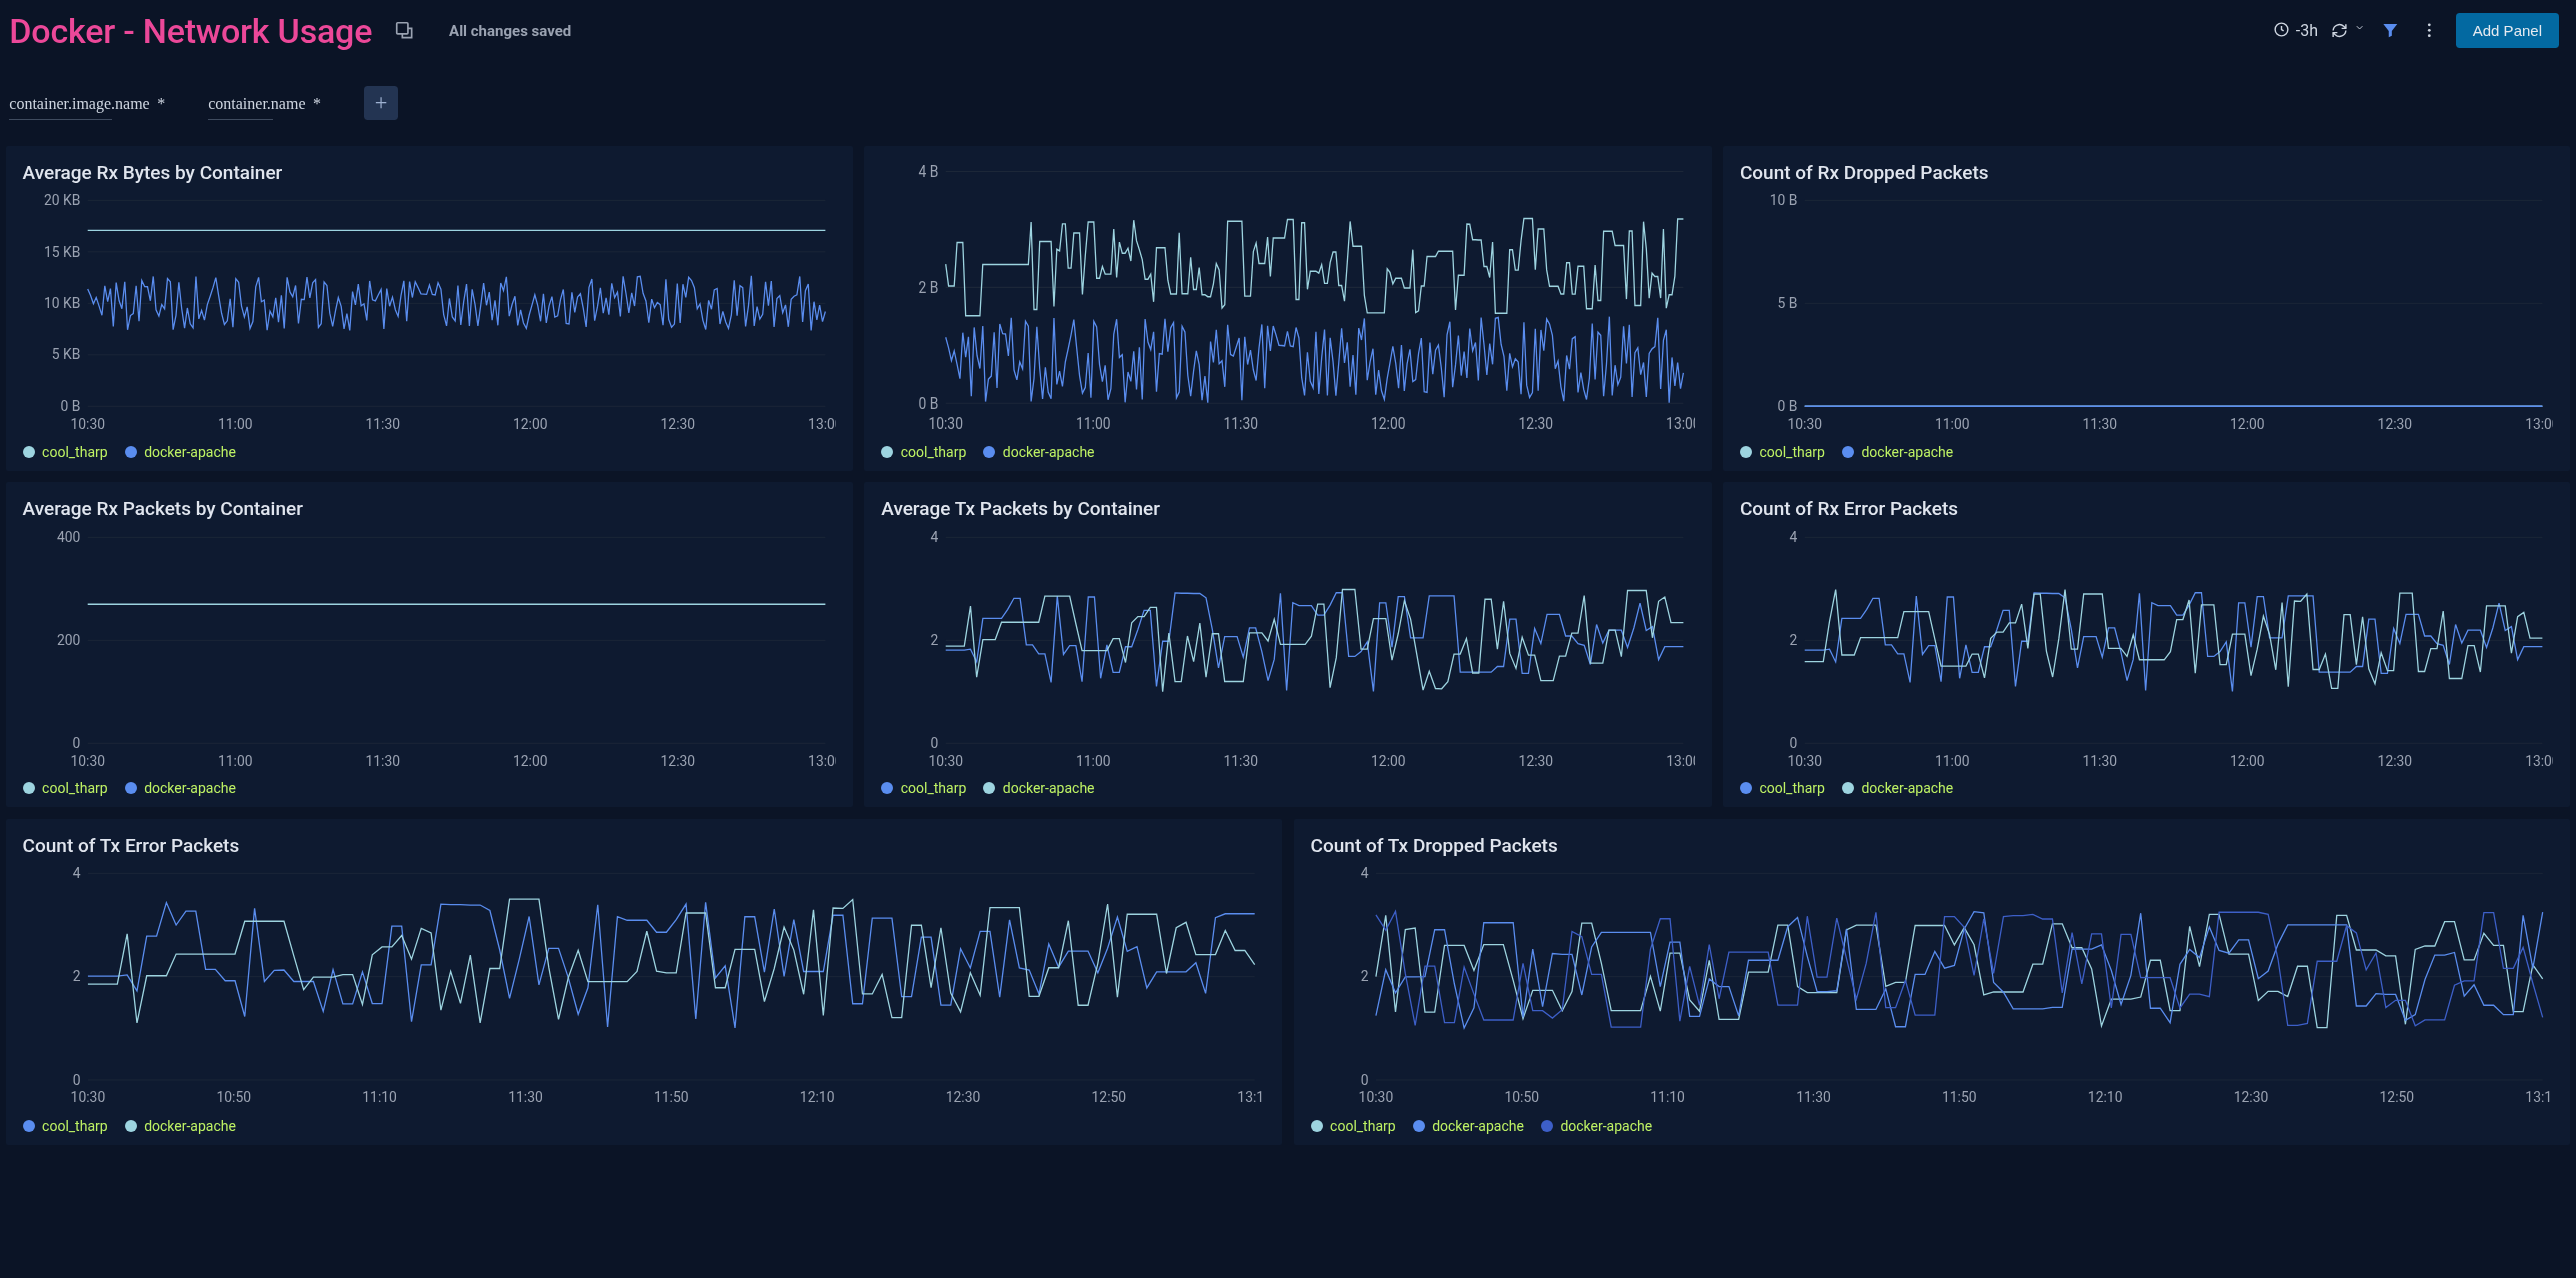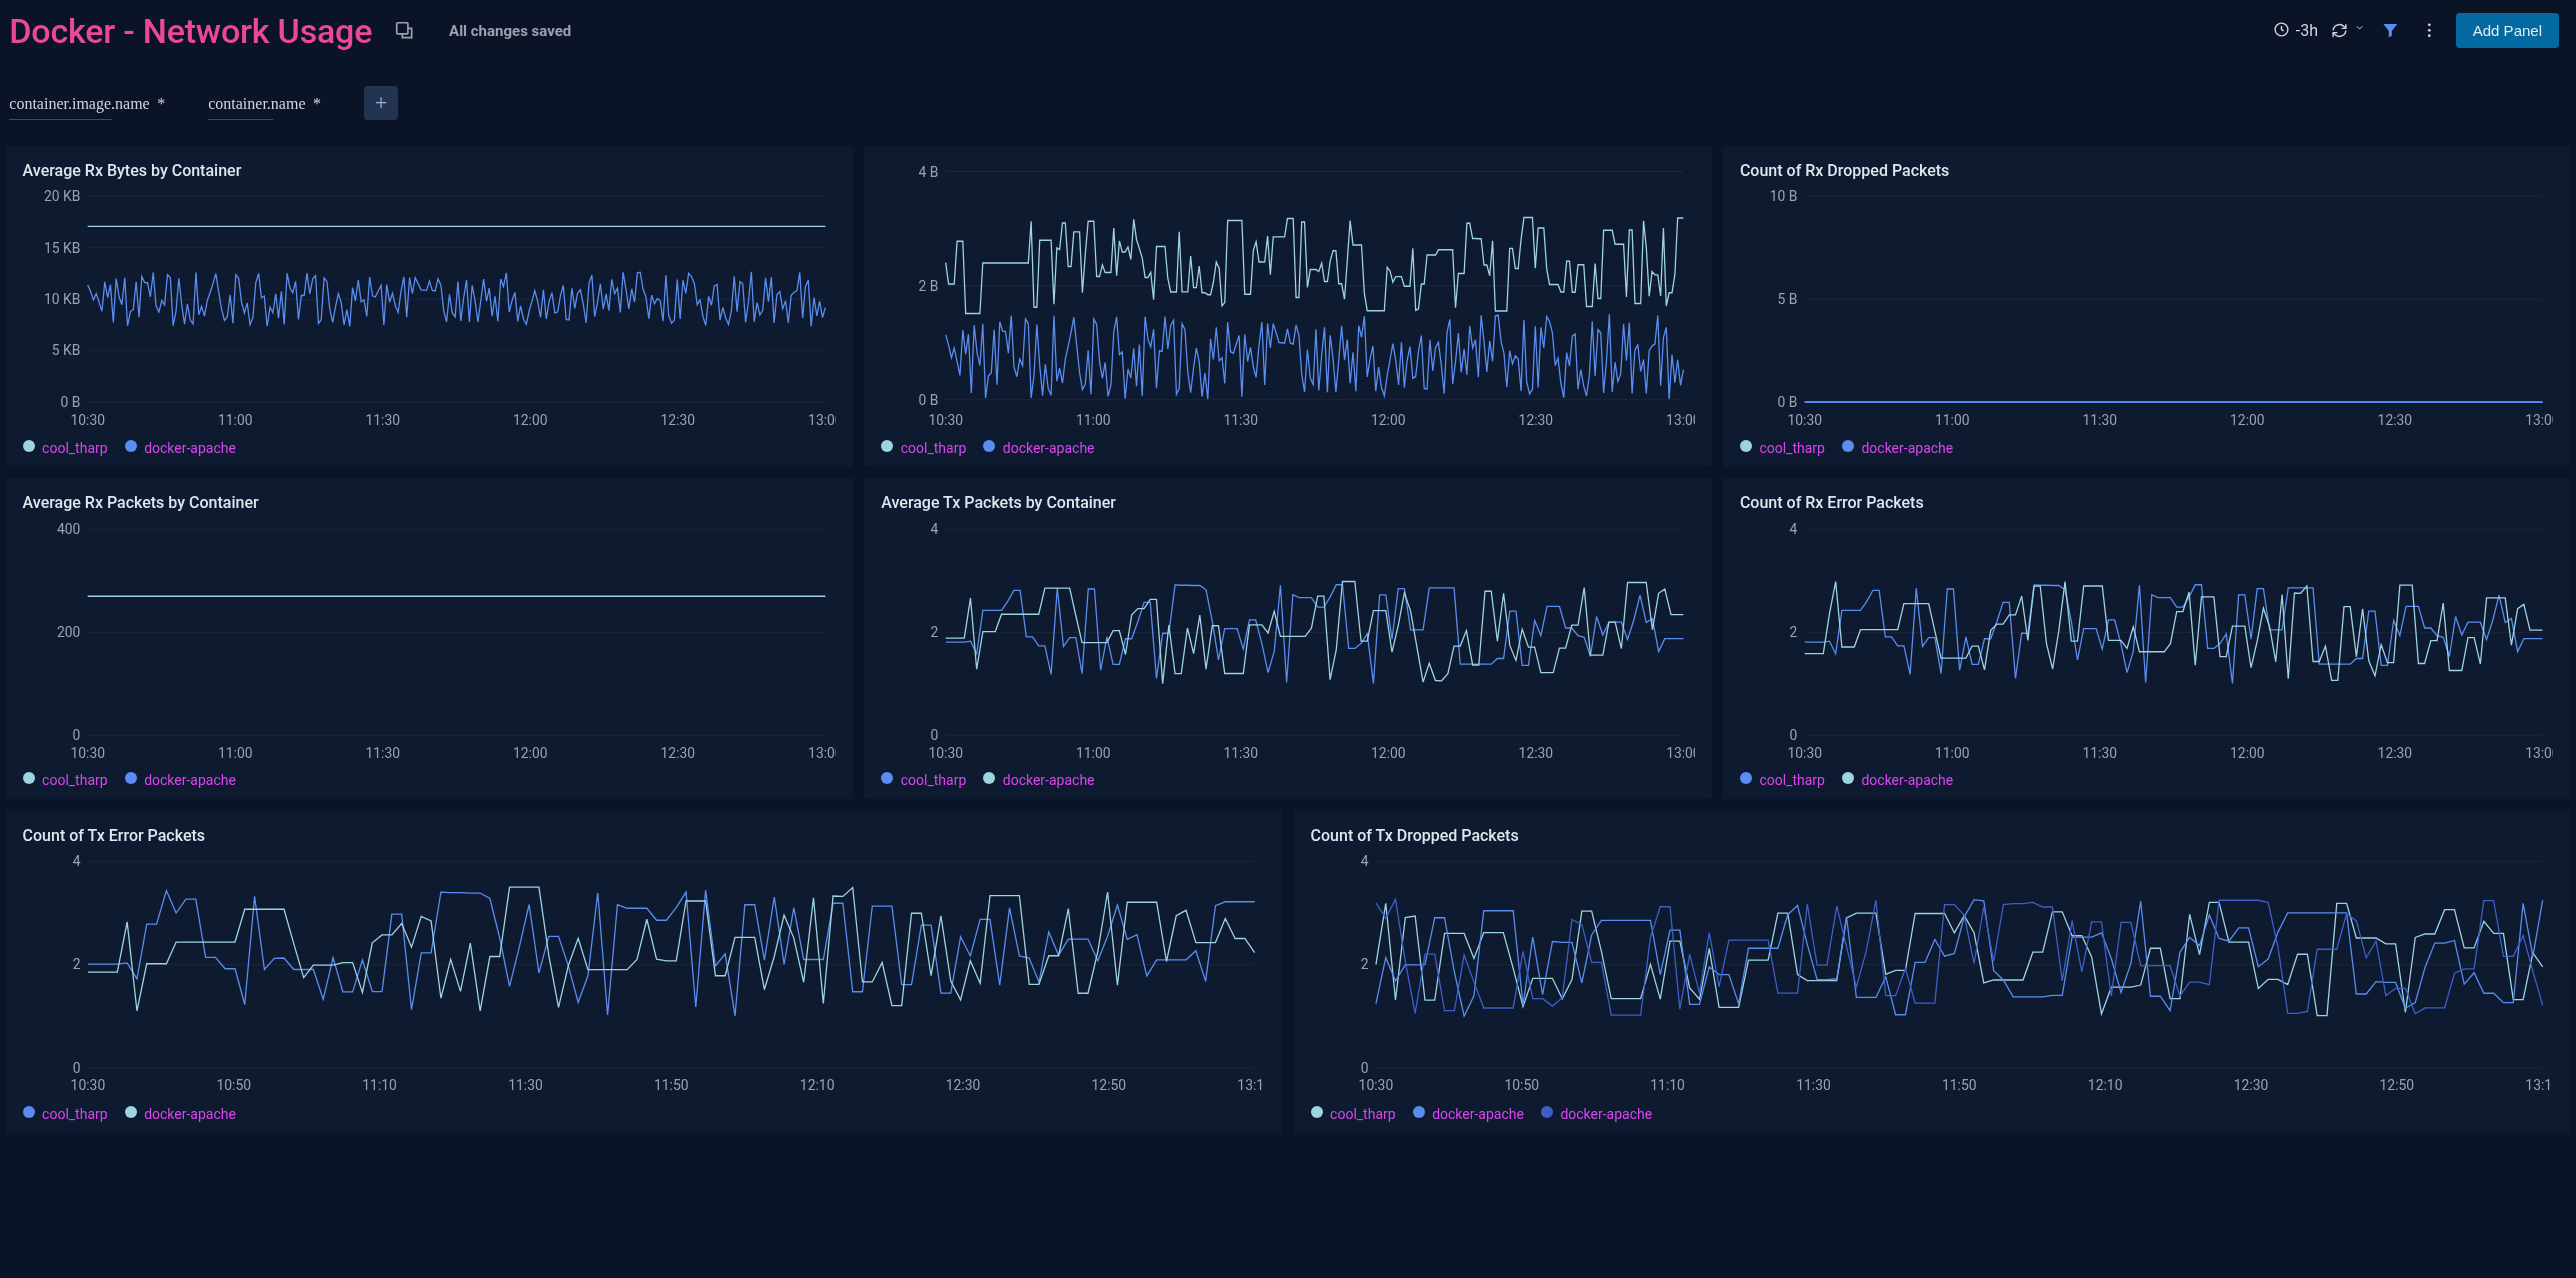--- a/index.html
+++ b/index.html
@@ -83,27 +83,27 @@
   }
   .panel {
     background:#0e1a30;
     border-radius:1.9px;
     padding:15px 17px 11.2px 17px;
     display:flex;
     flex-direction:column;
   }
   .panel-title {
     color:#e0e5ee;
-    font-size:16px;
+    font-size:19px;
     font-weight:500;
     margin-bottom:7.5px;
   }
   .chart-area { flex:1; min-height:224px; }
   .legend { display:flex; gap:17px; margin-top:9.3px; align-items:center;}
-  .legend-item { display:flex; align-items:flex-start; gap:7.5px; font-size:14px; color:#d946ef;}
+  .legend-item { display:flex; align-items:center; gap:7.5px; font-size:14px; color:#bef264;}
   .swatch { width:12px; height:12px; border-radius:50%; display:inline-block;}
   .grid2 {
     display:grid;
     grid-template-columns: 1fr 1fr;
     gap:11.2px;
     padding: 11.2px 5.6px 0 5.6px;
   }
 
   svg text { font-size:15px; fill:#9aa2b1; font-family:inherit; }
   svg .grid line { stroke:#1c2738; stroke-width:1; }

